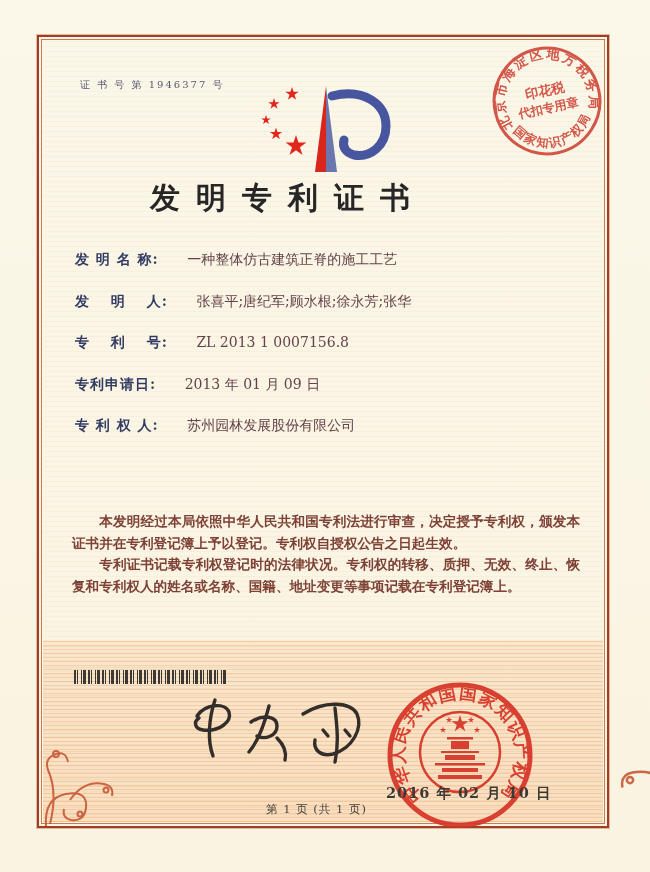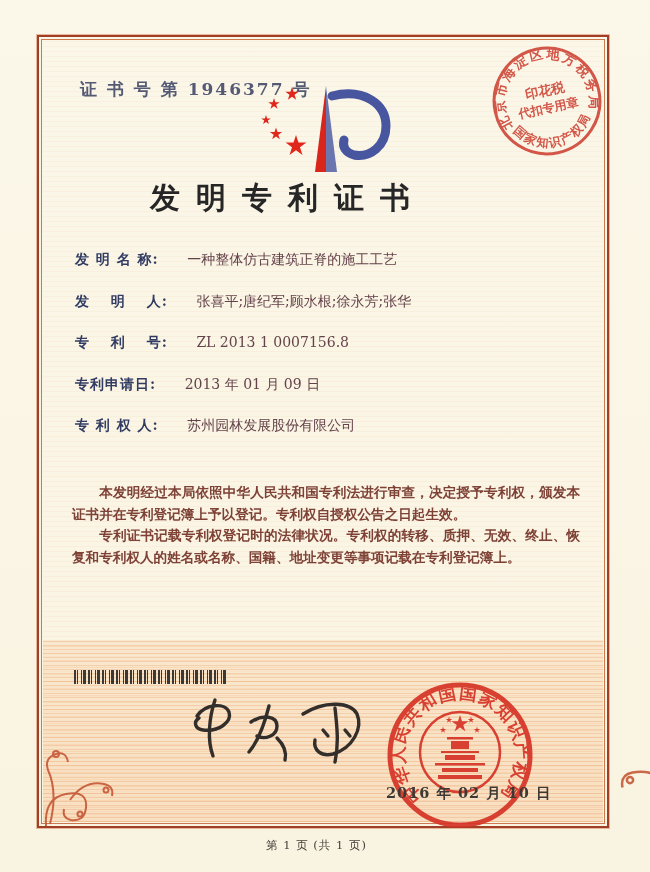--- a/index.html
+++ b/index.html
@@ -26,48 +26,48 @@
   .guilloche{
     position:absolute;left:4px;right:4px;bottom:4px;height:182px;
     background:
       repeating-linear-gradient(0deg,rgba(231,146,85,.28) 0 1px,transparent 1px 4px),
       repeating-linear-gradient(0deg,rgba(240,175,120,.22) 0 1px,transparent 1px 7px),
       linear-gradient(180deg,rgba(248,205,160,.30),rgba(247,195,148,.42));
   }
   
   .cert-no{
     position:absolute;left:80px;top:78px;
-    font-size:17px;letter-spacing:2px;color:#545a74;font-weight:bold;
+    font-size:10px;letter-spacing:2px;color:#545a74;font-weight:normal;
   }
   .logo{position:absolute;left:252px;top:84px;}
   .title{
     position:absolute;left:0;top:178px;width:560px;text-align:center;
     font-size:30px;font-weight:700;color:#262626;letter-spacing:16px;padding-left:16px;box-sizing:border-box;
   }
   
   .fields{position:absolute;left:75px;top:251px;width:500px;}
   .field{margin-bottom:23.5px;font-size:14px;white-space:nowrap;}
   .field .lbl{color:#323c63;font-weight:bold;letter-spacing:1px;}
   .field .val{color:#64424a;margin-left:24px;font-weight:normal;}
   
-  .bodytext{position:absolute;left:72px;top:482px;width:508px;}
+  .bodytext{position:absolute;left:72px;top:511px;width:508px;}
   .bodytext p{
     margin:0;font-size:13.6px;line-height:21.6px;color:#7e4136;
     text-align:justify;text-indent:2em;font-weight:bold;
   }
   
   .barcode{
     position:absolute;left:74px;top:670px;width:153px;height:14px;opacity:.88;
     background:repeating-linear-gradient(90deg,#222 0 2px,transparent 2px 3px,#222 3px 4px,transparent 4px 7px,#222 7px 8px,transparent 8px 9px,#222 9px 12px,transparent 12px 14px);
   }
   .director{position:absolute;left:88px;top:714px;font-size:15px;color:#3a3a3a;letter-spacing:3px;font-weight:bold;line-height:31px;}
   .sig{position:absolute;left:185px;top:688px;}
   .seal{position:absolute;left:385px;top:680px;z-index:4;opacity:.92;}
   .issue-date{position:absolute;left:386px;top:784px;z-index:5;font-size:14.5px;color:#3c3833;font-weight:bold;letter-spacing:1px;}
-  .page-footer{position:absolute;left:0;top:802px;width:633px;text-align:center;font-size:11.5px;color:#46413a;letter-spacing:1px;margin-top:36px;}
+  .page-footer{position:absolute;left:0;top:802px;width:633px;text-align:center;font-size:11.5px;color:#46413a;letter-spacing:1px;}
   
   .tax-stamp{position:absolute;left:486px;top:40px;z-index:6;transform:rotate(-12deg);opacity:.92;}
   .corner{position:absolute;z-index:3;}
   .corner-left{left:40px;bottom:42px;}
   .corner-right{right:40px;bottom:42px;transform:scaleX(-1) scale(1.25);transform-origin:bottom right;}
 </style>
 </head>
 <body>
 
 <svg width="0" height="0" style="position:absolute">

